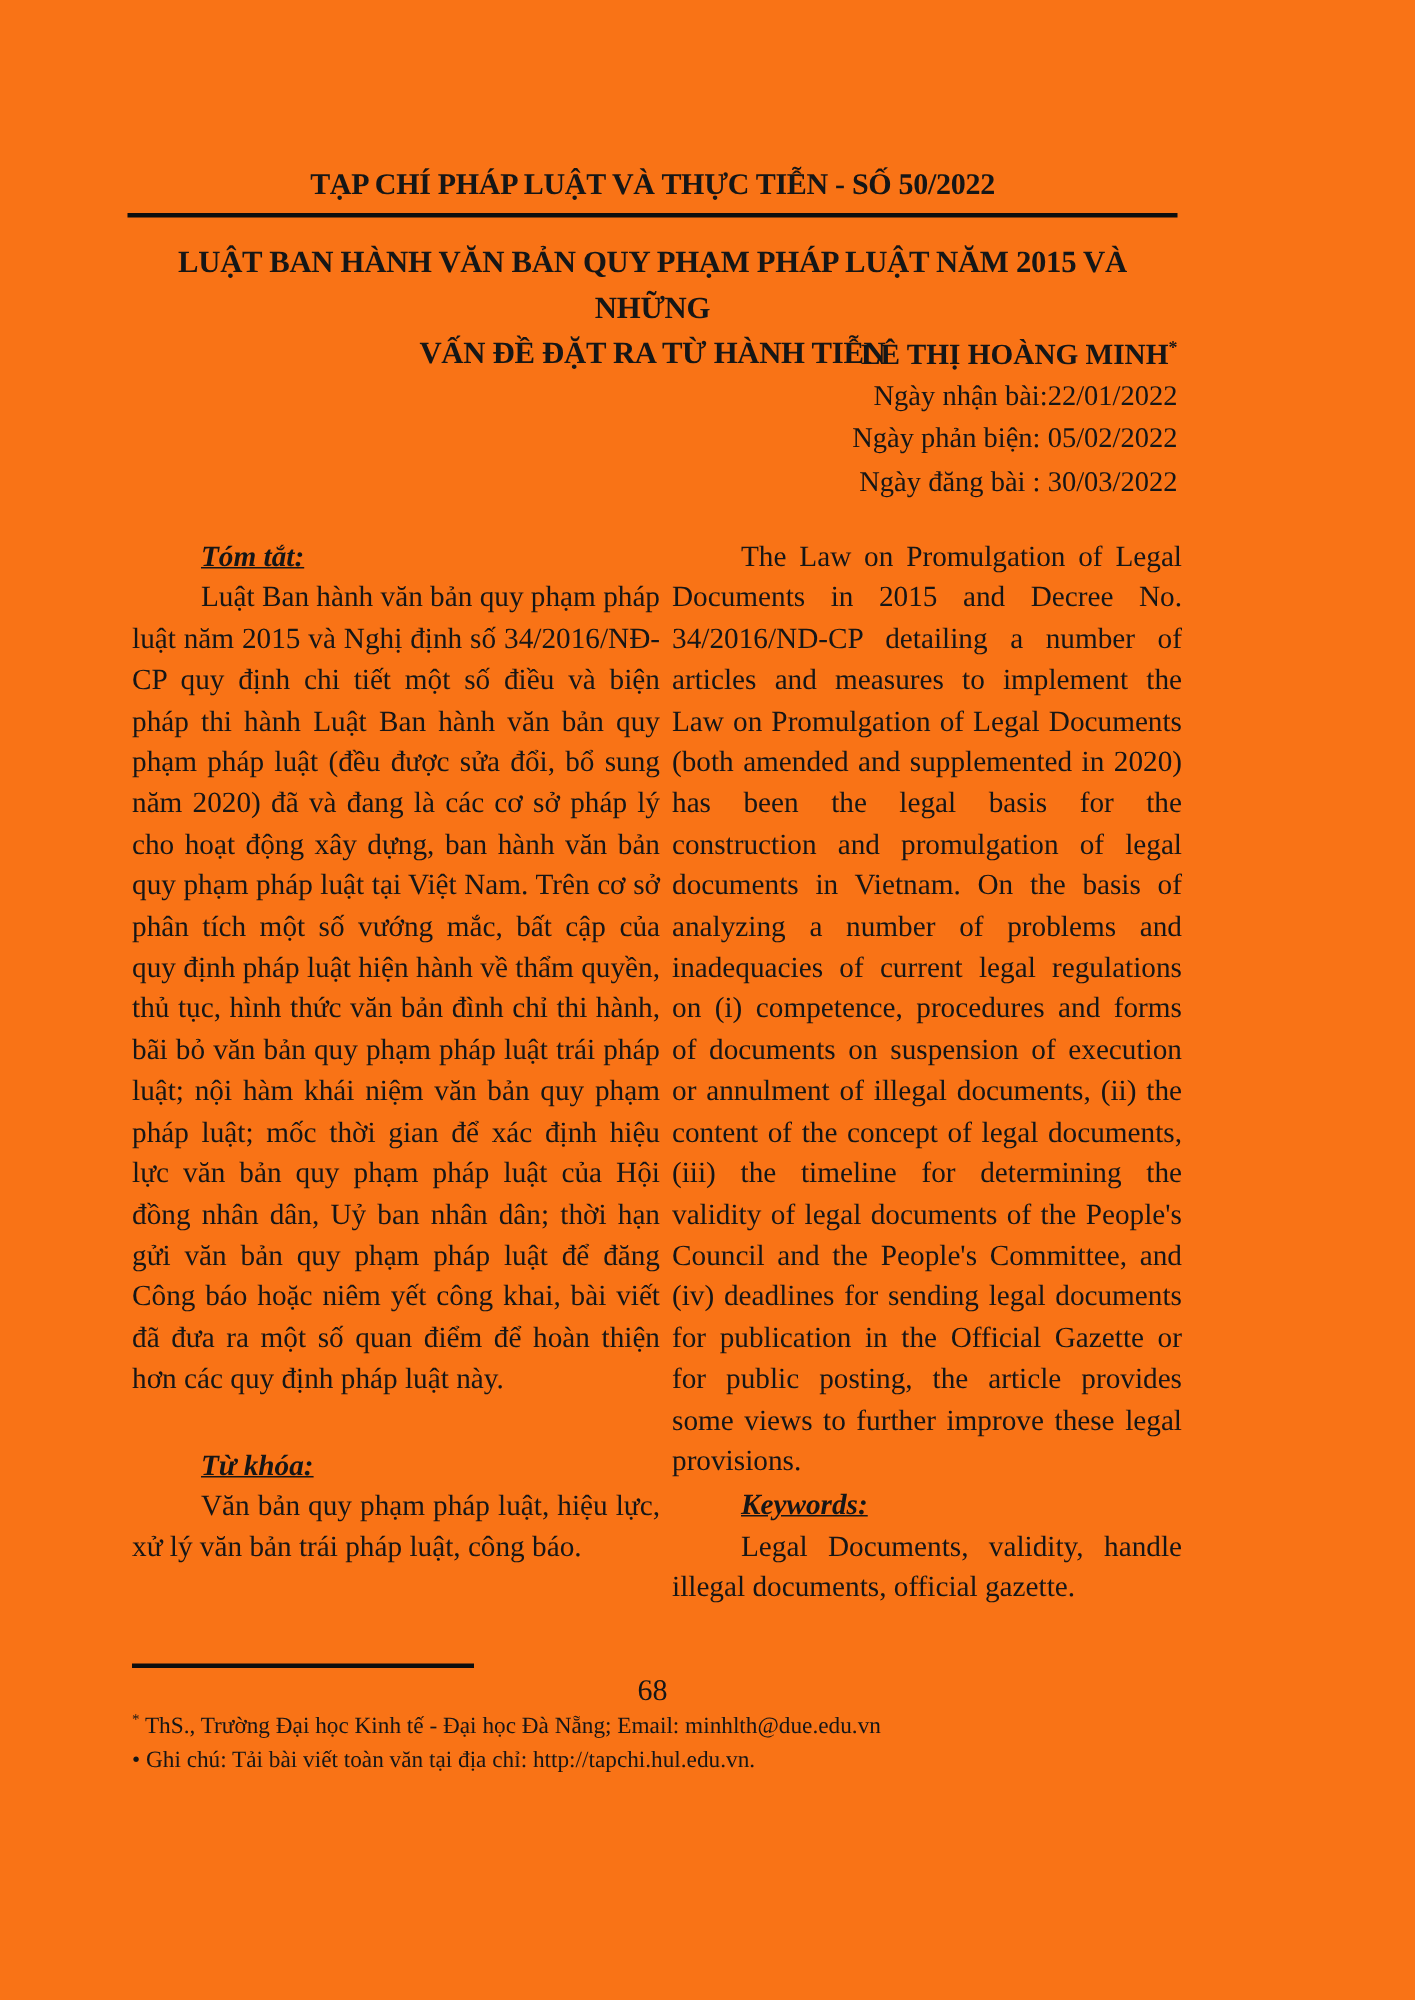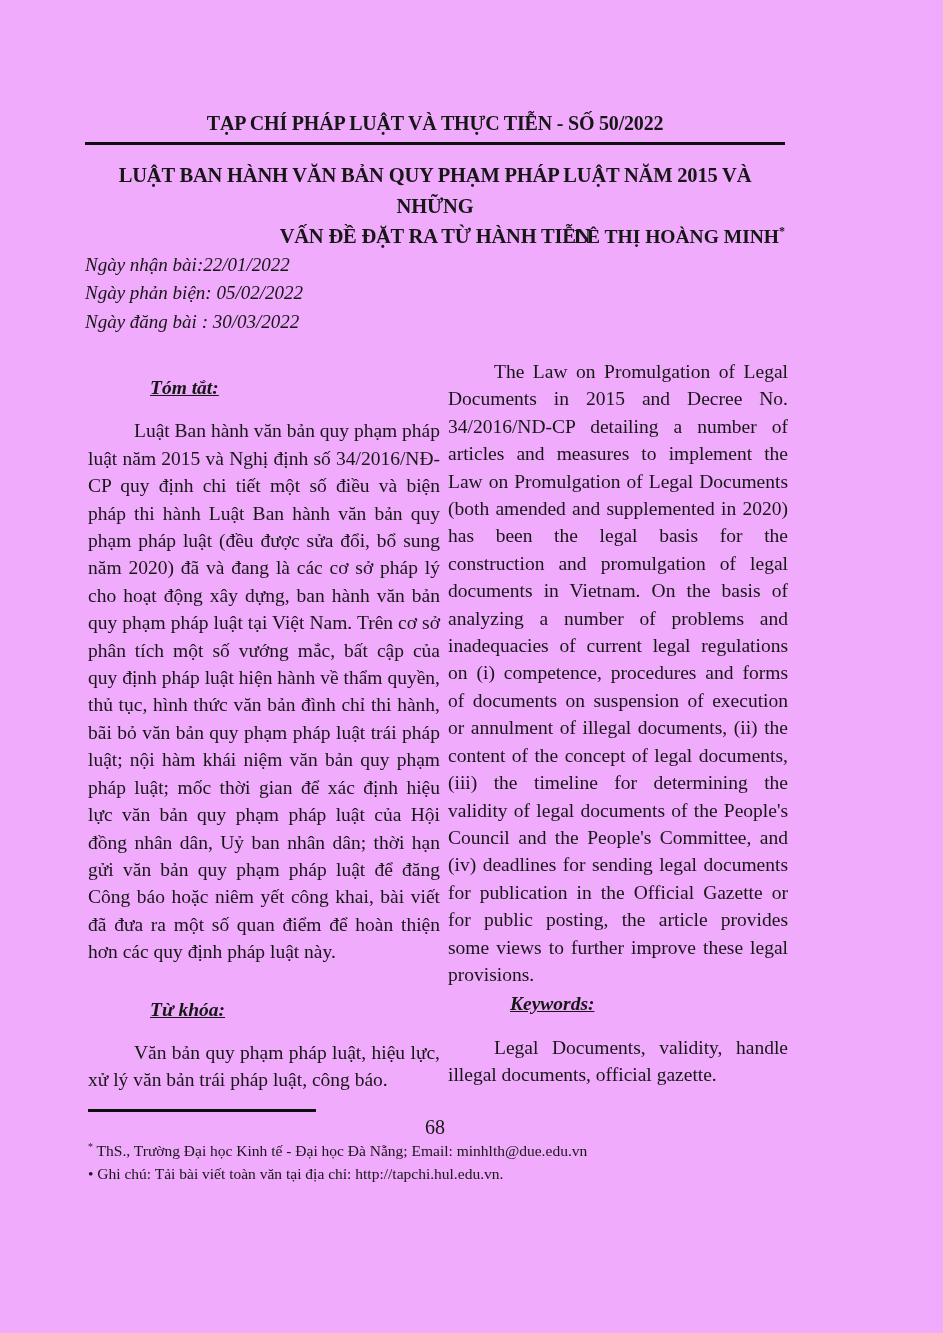--- a/index.html
+++ b/index.html
@@ -1,20 +1,20 @@
 <!DOCTYPE html>
 <html><head>
 <meta charset="utf-8">
 <style>
   html, body { margin: 0; padding: 0; background: #ffffff; }
   .page {
     position: relative;
     width: 943px;
     height: 1333px;
-    background: #f0abfc;
+    background: #f97316;
     color: #161616;
     font-family: "Liberation Serif", "DejaVu Serif", serif;
     overflow: hidden;
   }
   .journal-header {
     position: absolute;
     top: 112px; left: 85px; width: 700px;
     text-align: center;
     font-weight: bold;
     font-size: 20px;
@@ -35,38 +35,37 @@
     position: absolute;
     top: 224px; left: 85px; width: 700px;
     text-align: right;
     font-weight: bold;
     font-size: 19.5px;
   }
   .author-line sup { font-size: 12px; }
   .dates-block {
     position: absolute;
     top: 251px; left: 85px; width: 700px;
-    text-align: left;
-    font-style: italic;
+    text-align: right;
     font-size: 19px;
     line-height: 28.3px;
   }
   .columns {
     position: absolute;
     top: 358px; left: 88px; width: 700px;
     display: flex;
     gap: 8px;
   }
   .col { font-size: 19.5px; line-height: 27.4px; }
   .col-left  { width: 352px; }
   .col-right { width: 340px; }
   .col-heading {
     font-weight: bold;
     font-style: italic;
-    margin: 16px;
+    margin: 0;
     text-indent: 46px;
   }
   .col-heading .u { text-decoration: underline; }
   .col p.body {
     margin: 0;
     text-align: justify;
     text-indent: 46px;
   }
   .kw-gap-left  { margin-top: 30px; }
   .kw-gap-right { margin-top: 2px; }

